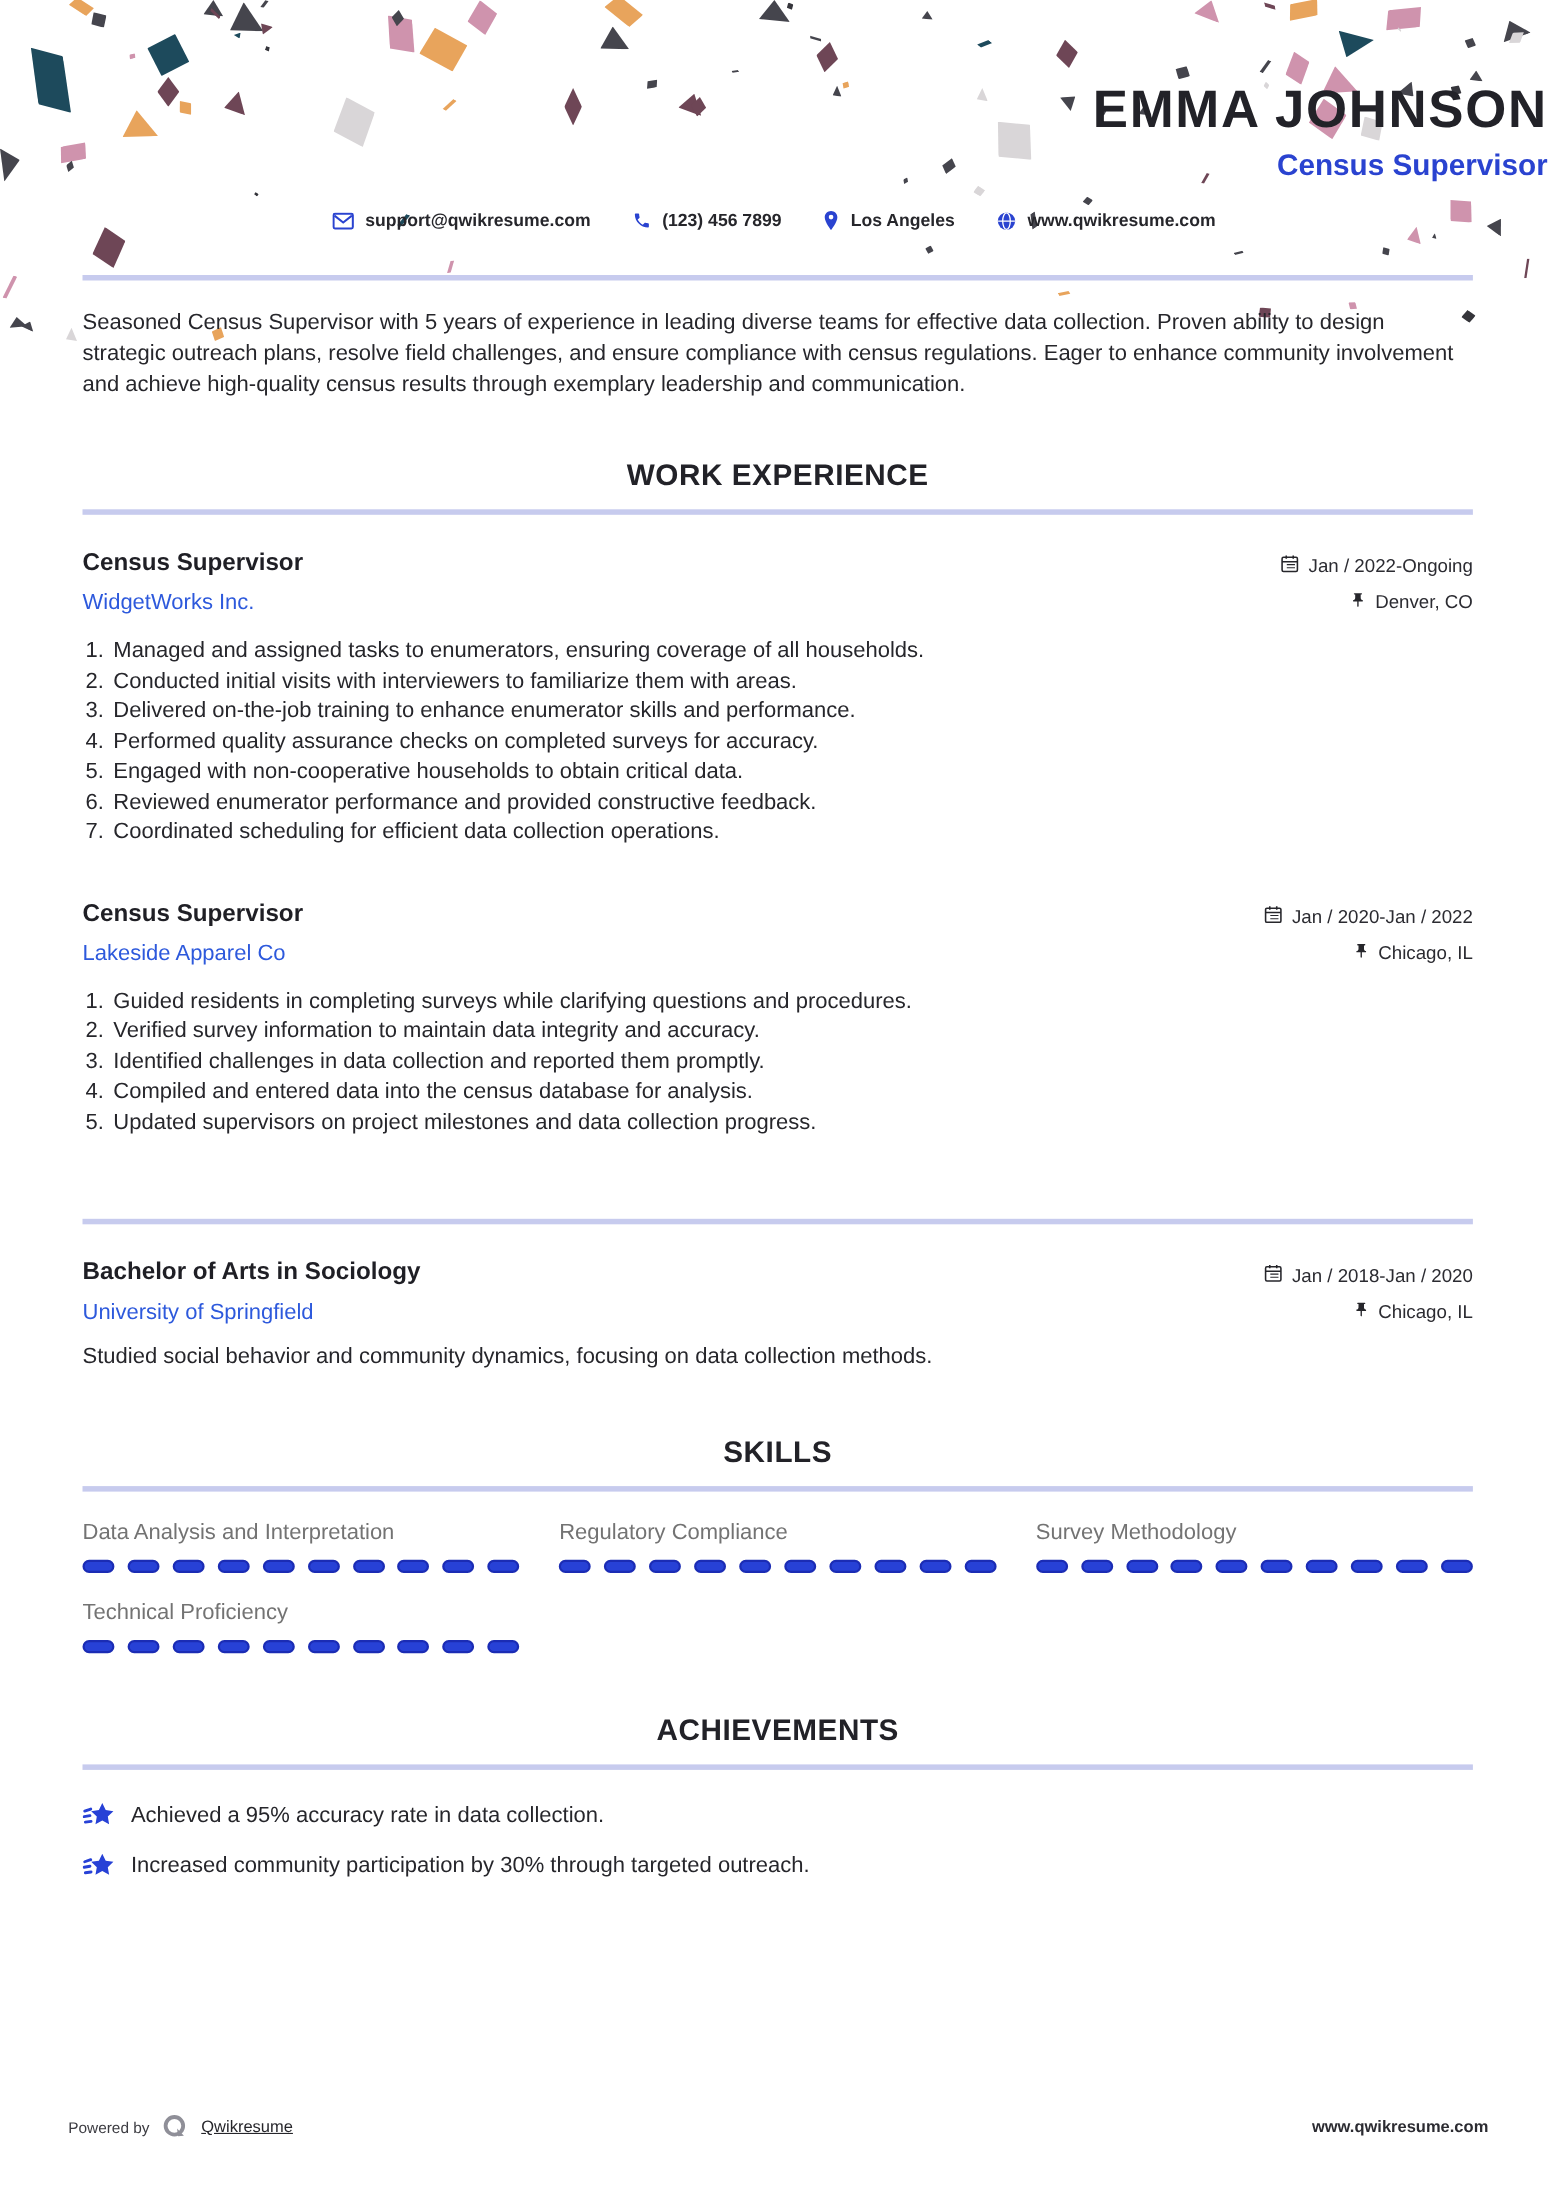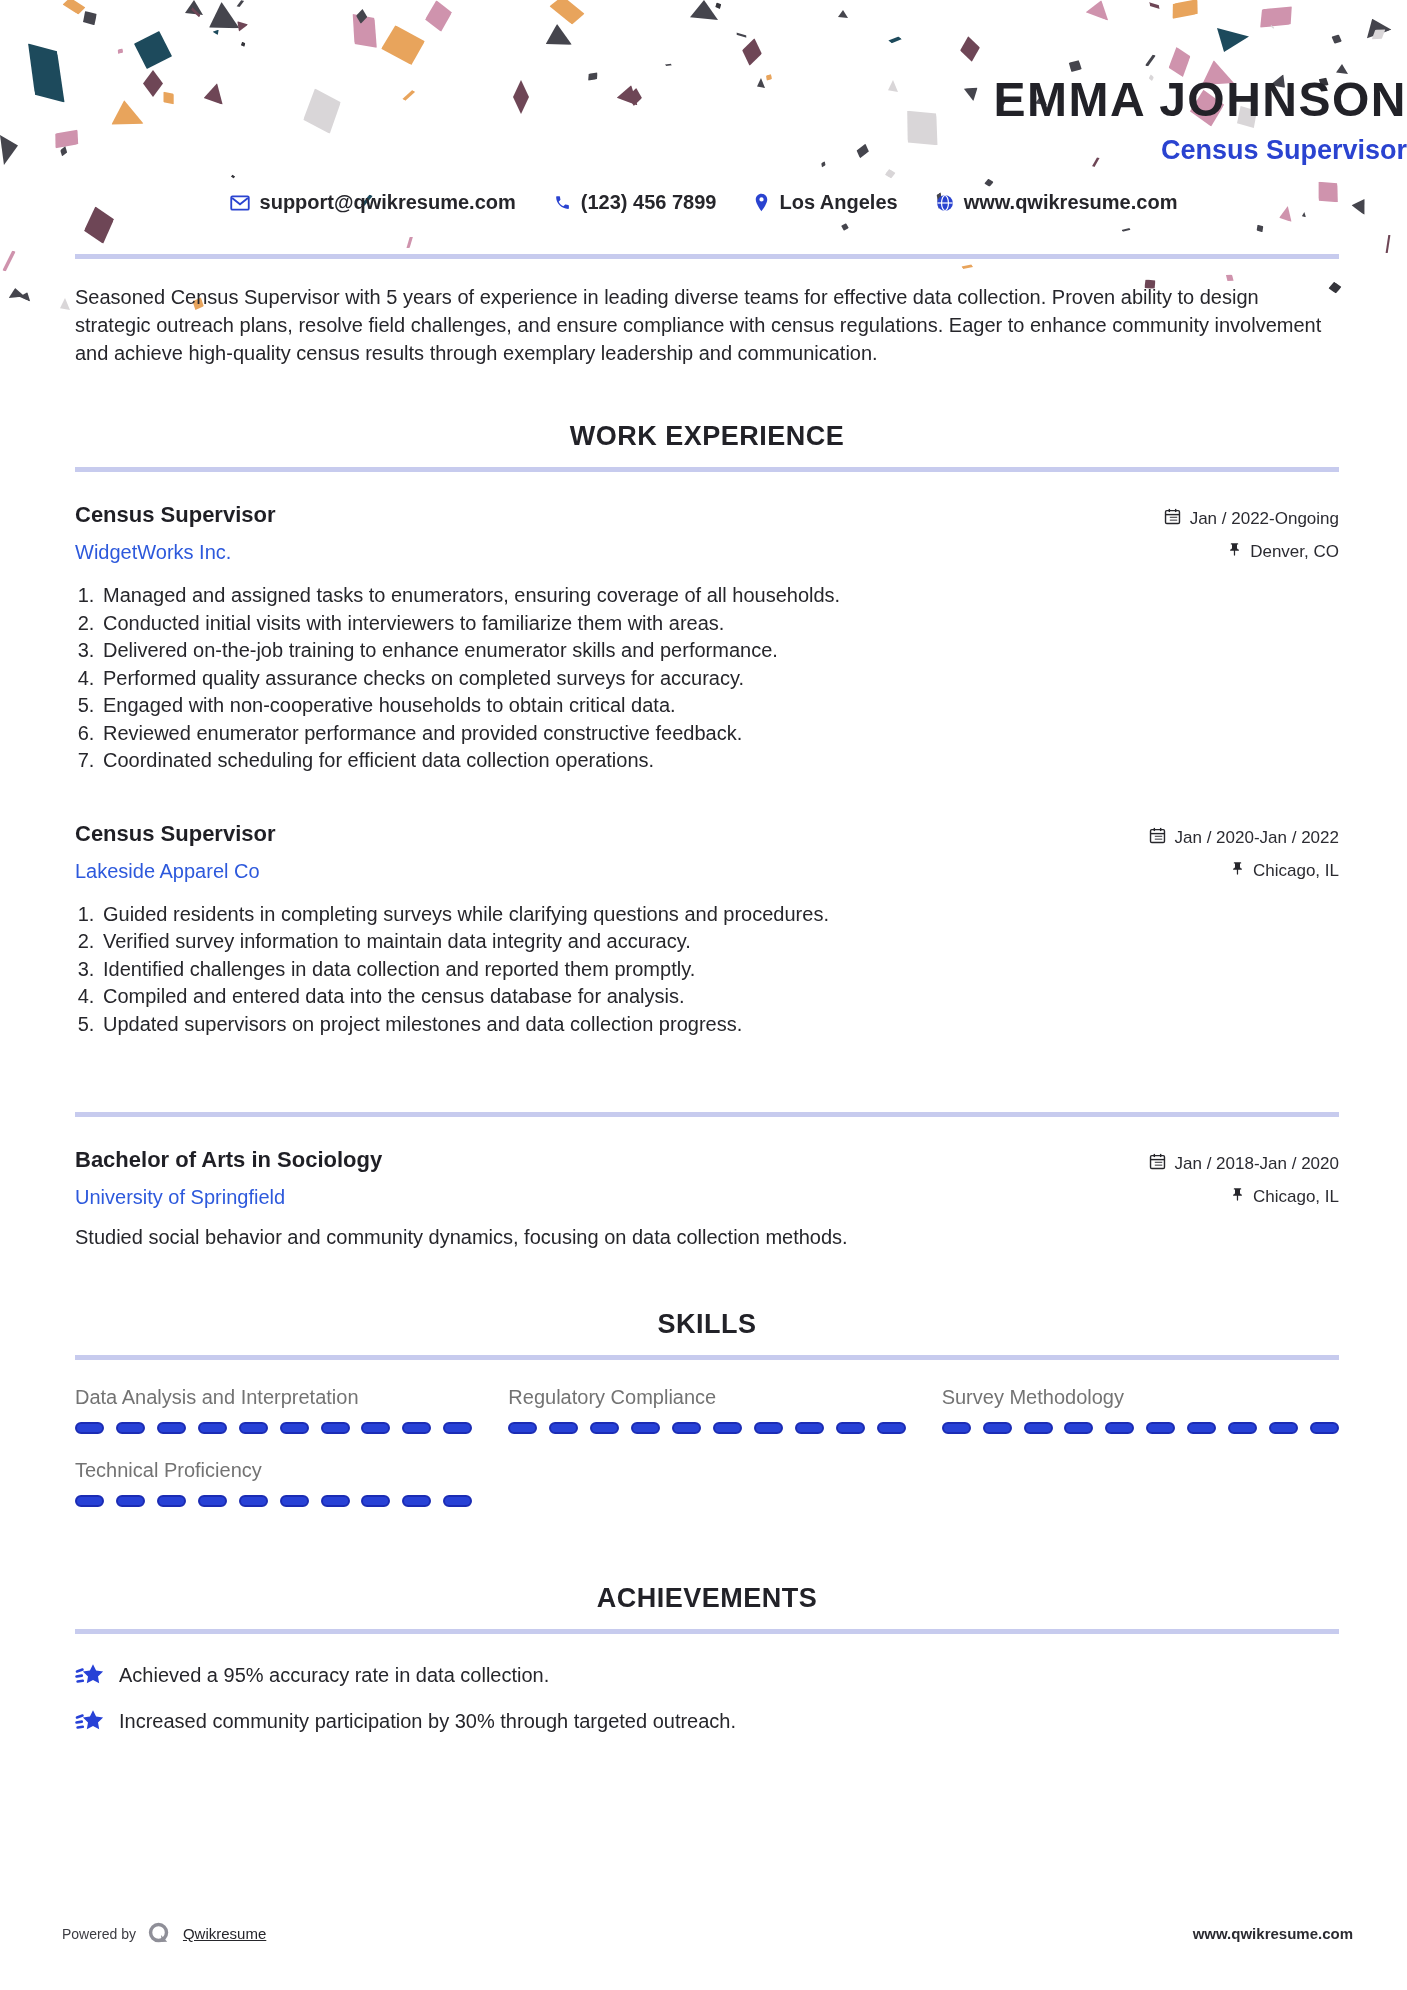--- a/index.html
+++ b/index.html
@@ -6,21 +6,21 @@
   .page{position:relative;width:1407px;height:1990px;background:#ffffff;overflow:hidden;
         font-family:"Liberation Sans",sans-serif;color:#26262b;}
   
   .confetti{position:absolute;left:0;top:0;width:100%;height:480px;z-index:1;pointer-events:none;}
   .cf{position:absolute;}
   
   .hdr{position:relative;z-index:2;padding-top:72px;text-align:right;}
   .name{margin:0;font-size:48px;font-weight:800;letter-spacing:1.5px;color:#222228;}
   .subtitle{margin-top:8px;font-size:27px;font-weight:700;color:#2a43d0;}
   .contacts{margin-top:25px;display:flex;justify-content:center;align-items:center;gap:38px;
-            font-size:20px;font-weight:700;color:#26262b;}
+            font-size:16px;font-weight:700;color:#26262b;}
   .contact{display:flex;align-items:center;gap:10px;cursor:pointer;}
   .contact svg{display:block;}
   
   .content{position:relative;z-index:2;padding:0 68px 0 75px;}
   .section-title{margin:0;text-align:center;font-size:27px;font-weight:700;letter-spacing:.5px;color:#222228;}
   .rule{height:5px;background:#c7cbee;margin-top:15px;}
   .sec-summary{margin-top:40px;}
   .summary-text{margin:24px 0 0;font-size:20px;line-height:28px;}
   .sec-exp{margin-top:54px;}
   .job{margin-top:46px;}
@@ -34,21 +34,21 @@
   .bullets{margin:18px 0 0;padding-left:25px;font-size:20px;line-height:27.5px;}
   .bullets li{padding-left:3px;}
   .sec-edu{margin-top:74px;}
   .edu{margin-top:30px;}
   .edu-desc{margin:17px 0 0;font-size:20px;}
   .sec-skills{margin-top:60px;}
   .skills-grid{margin-top:26px;display:grid;grid-template-columns:repeat(3,1fr);column-gap:36px;row-gap:25px;}
   .skill-label{font-size:20px;color:#737373;}
   .skill-dashes{margin-top:13px;display:flex;justify-content:space-between;}
   .dash{width:29px;height:12px;border-radius:7px;background:#2741d6;border:2px solid #1b2cb4;box-sizing:border-box;}
-  .sec-ach{margin-top:76px;}
+  .sec-ach{margin-top:55px;}
   .ach-list{margin-top:28px;display:flex;flex-direction:column;gap:19px;justify-content:flex-end;}
   .ach-row{display:flex;align-items:center;gap:15px;font-size:20px;}
   .ach-icon svg{display:block;}
   
   .footer{position:absolute;left:62px;right:54px;bottom:44px;display:flex;justify-content:space-between;
           align-items:center;z-index:2;}
   .footer-left{display:flex;align-items:center;gap:11px;font-size:14px;color:#3c3c42;}
   .qlogo svg{display:block;}
   .brand{font-size:15px;color:#26262b;text-decoration:underline;cursor:pointer;}
   .footer-right{font-size:15px;font-weight:600;color:#2b2b31;}

